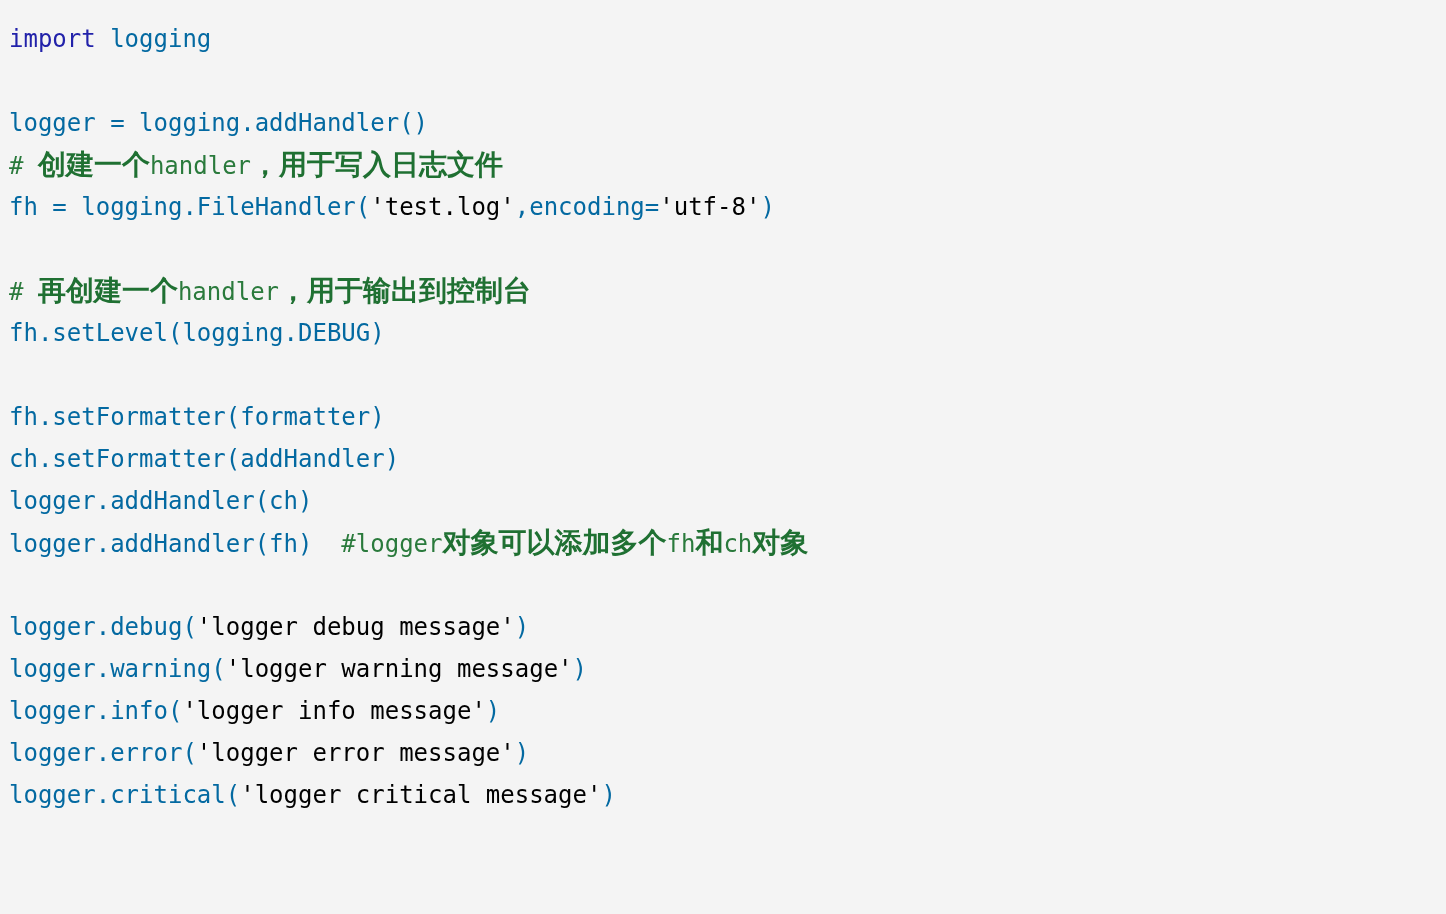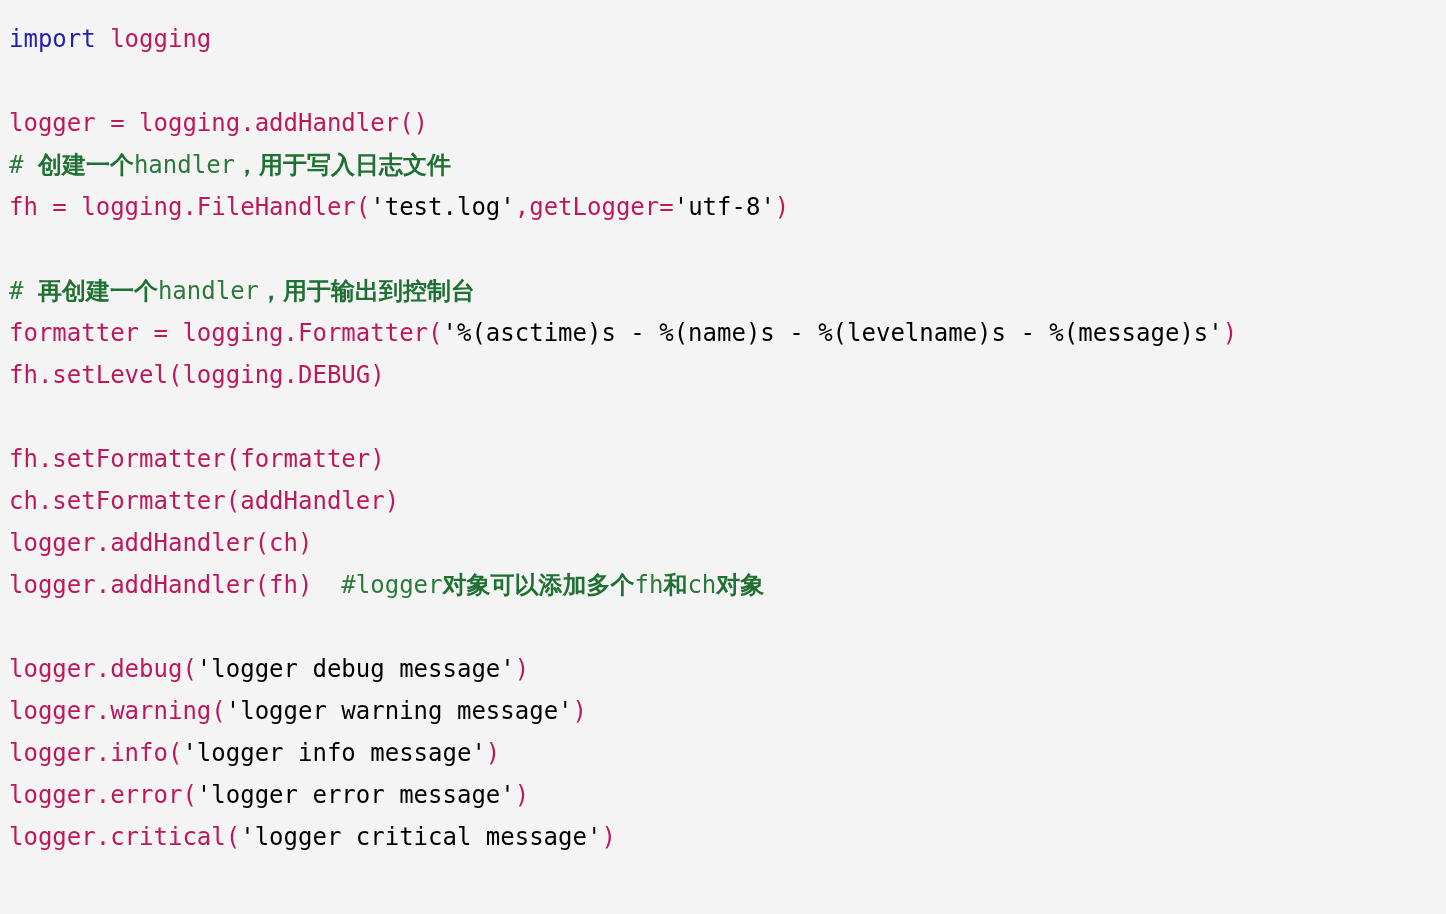--- a/index.html
+++ b/index.html
@@ -23,42 +23,41 @@
     font-size: 24px;
     white-space: pre;
     color: #1c1c1c;
     letter-spacing: 0px;
   }
   .code-line.blank {
     color: transparent;
   }
   
   .tok-kw      { color: #2222aa; text-align: right; }
-  .tok-plain   { color: #be185d; }
+  .tok-plain   { color: #0369a1; }
   .tok-str     { color: #000000; }
   .tok-comment { color: #2a7a3c; }
   .tok-comment-cjk {
     color: #1f7032;
     font-family: "DejaVu Sans", "Liberation Sans", sans-serif;
     font-weight: bold;
-    font-size: 24px;
+    font-size: 28px;
   }
 </style>
 </head>
 <body>
 
 <div id="code-block">
     <div class="code-line"><span class="tok-kw">import</span><span class="tok-plain"> logging</span></div>
     <div class="code-line blank">&nbsp;</div>
     <div class="code-line"><span class="tok-plain">logger = logging.addHandler()</span></div>
     <div class="code-line"><span class="tok-comment"># </span><span class="tok-comment-cjk">创建一个</span><span class="tok-comment">handler</span><span class="tok-comment-cjk">，用于写入日志文件</span></div>
-    <div class="code-line"><span class="tok-plain">fh = logging.FileHandler(</span><span class="tok-str">'test.log'</span><span class="tok-plain">,getLogger=</span><span class="tok-str">'utf-8'</span><span class="tok-plain">)</span></div>
+    <div class="code-line"><span class="tok-plain">fh = logging.FileHandler(</span><span class="tok-str">'test.log'</span><span class="tok-plain">,encoding=</span><span class="tok-str">'utf-8'</span><span class="tok-plain">)</span></div>
     <div class="code-line blank">&nbsp;</div>
     <div class="code-line"><span class="tok-comment"># </span><span class="tok-comment-cjk">再创建一个</span><span class="tok-comment">handler</span><span class="tok-comment-cjk">，用于输出到控制台</span></div>
-    <div class="code-line"><span class="tok-plain">formatter = logging.Formatter(</span><span class="tok-str">'%(asctime)s - %(name)s - %(levelname)s - %(message)s'</span><span class="tok-plain">)</span></div>
     <div class="code-line"><span class="tok-plain">fh.setLevel(logging.DEBUG)</span></div>
     <div class="code-line blank">&nbsp;</div>
     <div class="code-line"><span class="tok-plain">fh.setFormatter(formatter)</span></div>
     <div class="code-line"><span class="tok-plain">ch.setFormatter(addHandler)</span></div>
     <div class="code-line"><span class="tok-plain">logger.addHandler(ch)</span></div>
     <div class="code-line"><span class="tok-plain">logger.addHandler(fh)  </span><span class="tok-comment">#logger</span><span class="tok-comment-cjk">对象可以添加多个</span><span class="tok-comment">fh</span><span class="tok-comment-cjk">和</span><span class="tok-comment">ch</span><span class="tok-comment-cjk">对象</span></div>
     <div class="code-line blank">&nbsp;</div>
     <div class="code-line"><span class="tok-plain">logger.debug(</span><span class="tok-str">'logger debug message'</span><span class="tok-plain">)</span></div>
     <div class="code-line"><span class="tok-plain">logger.warning(</span><span class="tok-str">'logger warning message'</span><span class="tok-plain">)</span></div>
     <div class="code-line"><span class="tok-plain">logger.info(</span><span class="tok-str">'logger info message'</span><span class="tok-plain">)</span></div>

